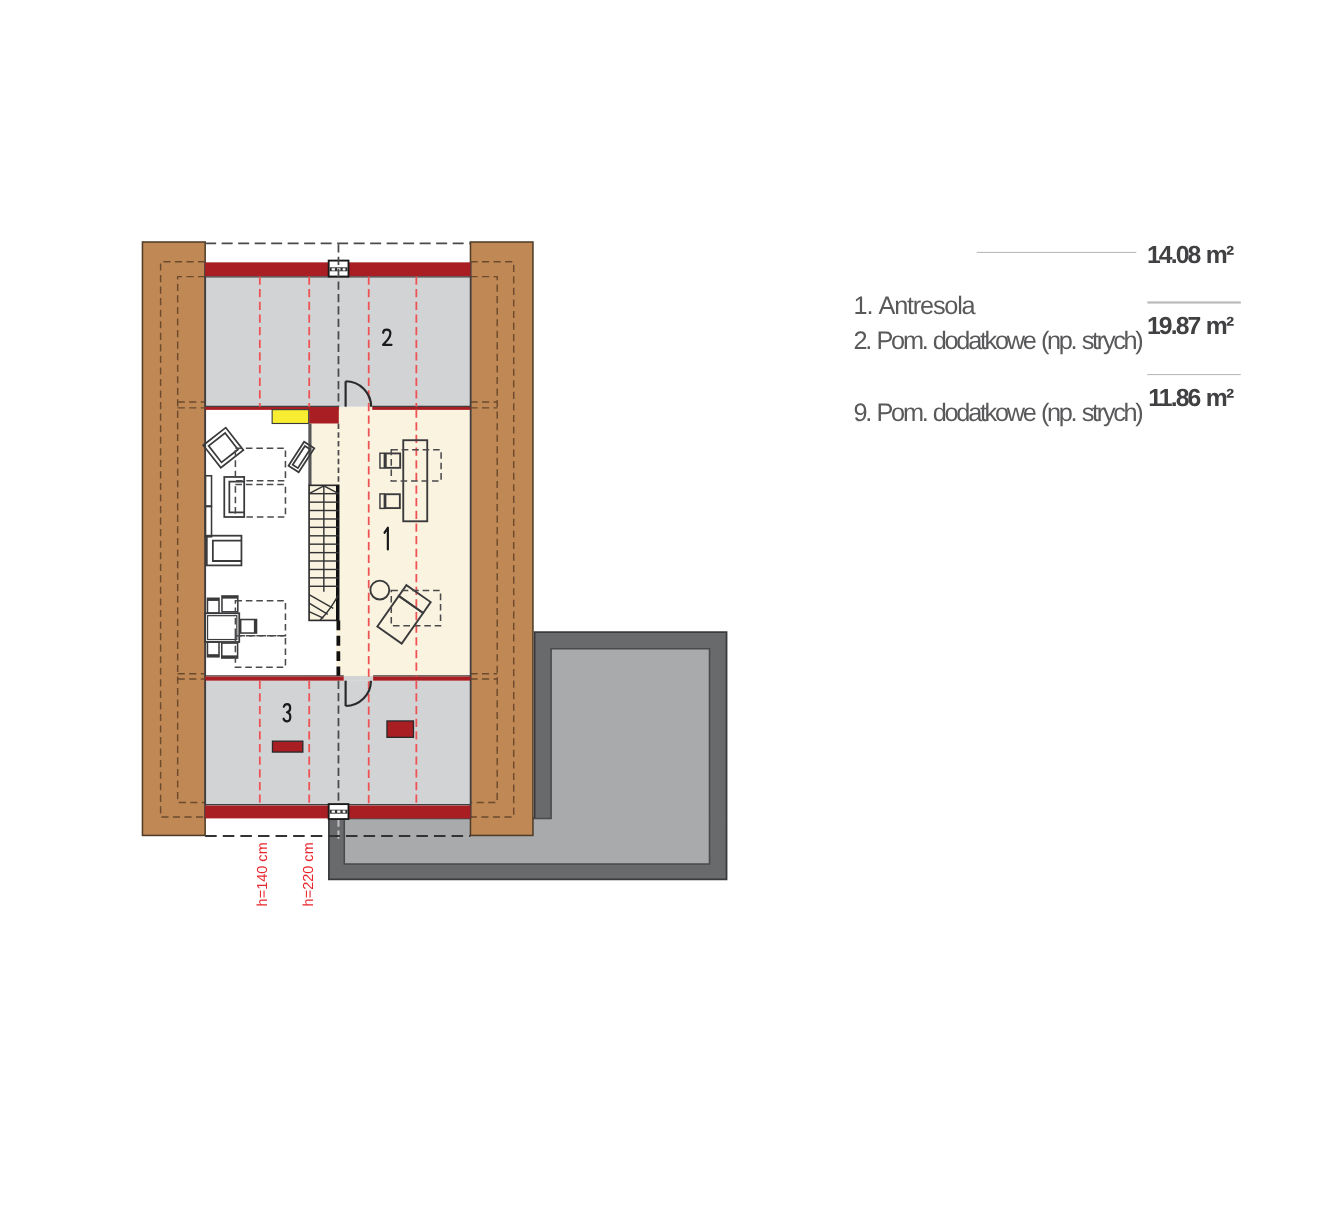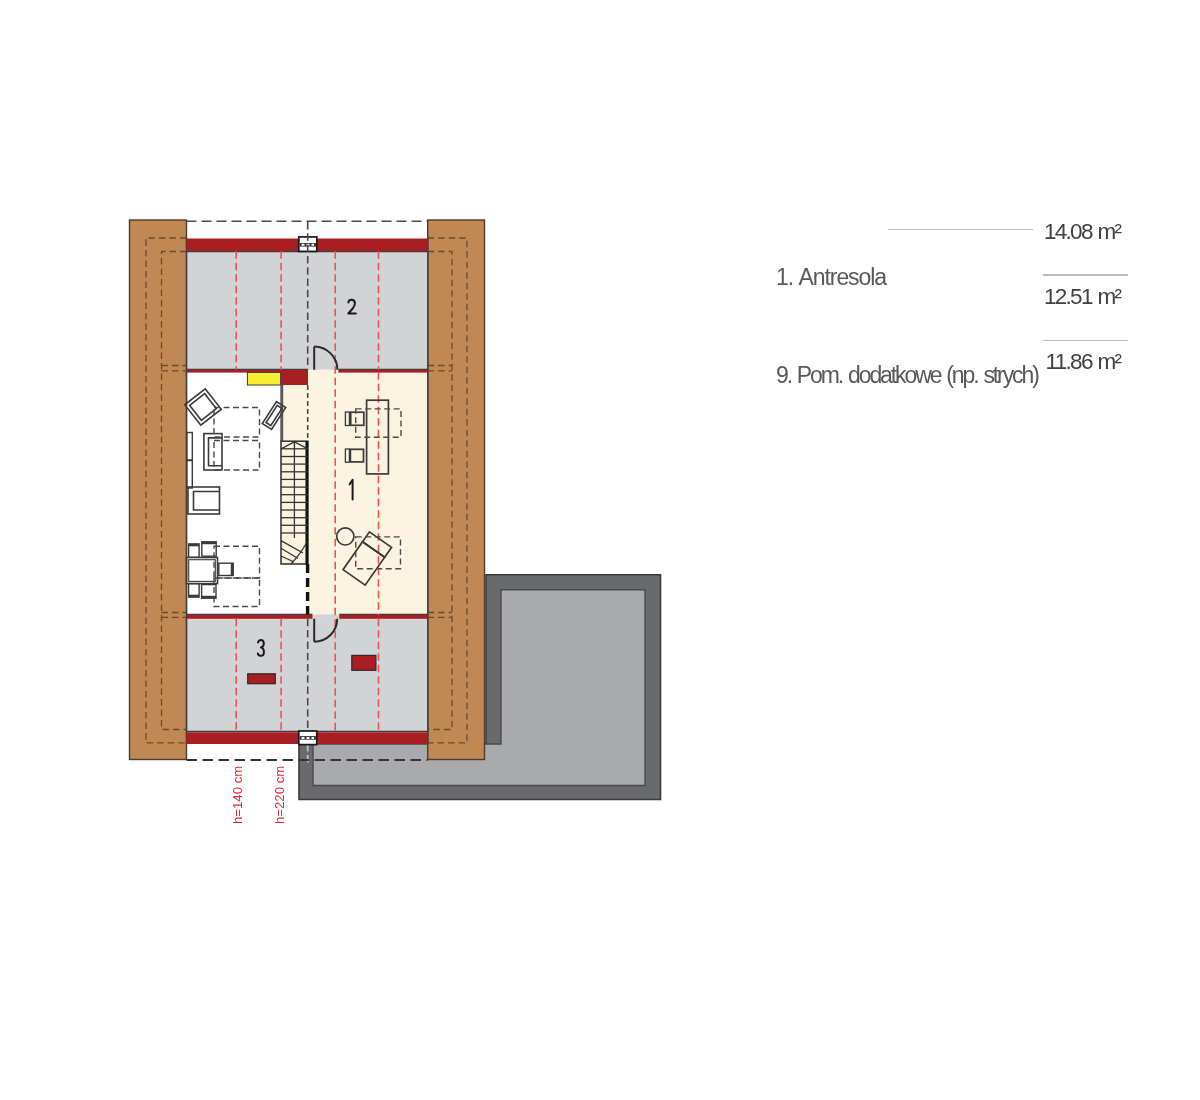--- a/index.html
+++ b/index.html
@@ -1,19 +1,19 @@
 <!DOCTYPE html>
 <html><head>
 <meta charset="utf-8">
 <style>
 html,body{margin:0;padding:0;background:#fff;}
 #wrap{position:relative;width:1200px;height:1100px;overflow:hidden;font-family:"Liberation Sans",sans-serif;}
 #plan{position:absolute;left:0;top:0;}
 .lg{position:absolute;color:#59595b;font-size:23px;letter-spacing:-2.1px;word-spacing:1.6px;white-space:nowrap;margin-top:45px;}
-.lv{position:absolute;color:#414042;font-size:22.5px;font-weight:normal;letter-spacing:-1.7px;word-spacing:1.2px;white-space:nowrap;text-align:right;}
+.lv{position:absolute;color:#414042;font-size:22.5px;font-weight:bold;letter-spacing:-1.7px;word-spacing:1.2px;white-space:nowrap;text-align:right;}
 .ln{position:absolute;height:1.5px;background:#b9bbbd;}
 </style>
 </head>
 <body>
 <div id="wrap">
 <svg id="plan" width="1200" height="1100" viewBox="0 0 1200 1100">
 
   <polygon points="486,574.7 660.5,574.7 660.5,799.5 299,799.5 299,744 486,744" fill="#696a6c" stroke="#3a3a3c" stroke-width="1.6"></polygon>
   <polygon points="501,589.7 645,589.7 645,785.5 313,785.5 313,744 501,744" fill="#a8aaac" stroke="#4a4a4c" stroke-width="1.4"></polygon>
   <line x1="307.7" y1="744" x2="307.7" y2="762.5" stroke="#c0c1c3" stroke-width="1.8" stroke-dasharray="7.5 3.5"></line>
@@ -206,18 +206,19 @@
   </g>
   <g fill="#e8262d" font-family="Liberation Sans, sans-serif" font-size="13.2">
     <text x="0" y="0" transform="translate(242.3,824) rotate(-90)">h=140 cm</text>
     <text x="0" y="0" transform="translate(284.3,824) rotate(-90)">h=220 cm</text>
   </g>
 </svg>
 
 <div class="lg" style="left:776px;top:218.6px;letter-spacing:-1.1px;">1. Antresola</div>
 <div class="ln" style="left:888px;top:228.6px;width:145px;"></div>
 <div class="lv" style="right:79.7px;top:219px;">14.08 m²</div>
+<div class="lg" style="left:776px;top:250.8px;">2. Pom. dodatkowe (np. strych)</div>
 <div class="ln" style="left:1043px;top:274.4px;width:85px;"></div>
-<div class="lv" style="right:79.7px;top:284px;">12.51 m²</div>
+<div class="lv" style="right:79.7px;top:284px;">19.87 m²</div>
 <div class="lg" style="left:776px;top:316.8px;">9. Pom. dodatkowe (np. strych)</div>
 <div class="ln" style="left:1043px;top:339.8px;width:85px;"></div>
 <div class="lv" style="right:79.7px;top:349px;">11.86 m²</div>
 </div>
 
 </body></html>

